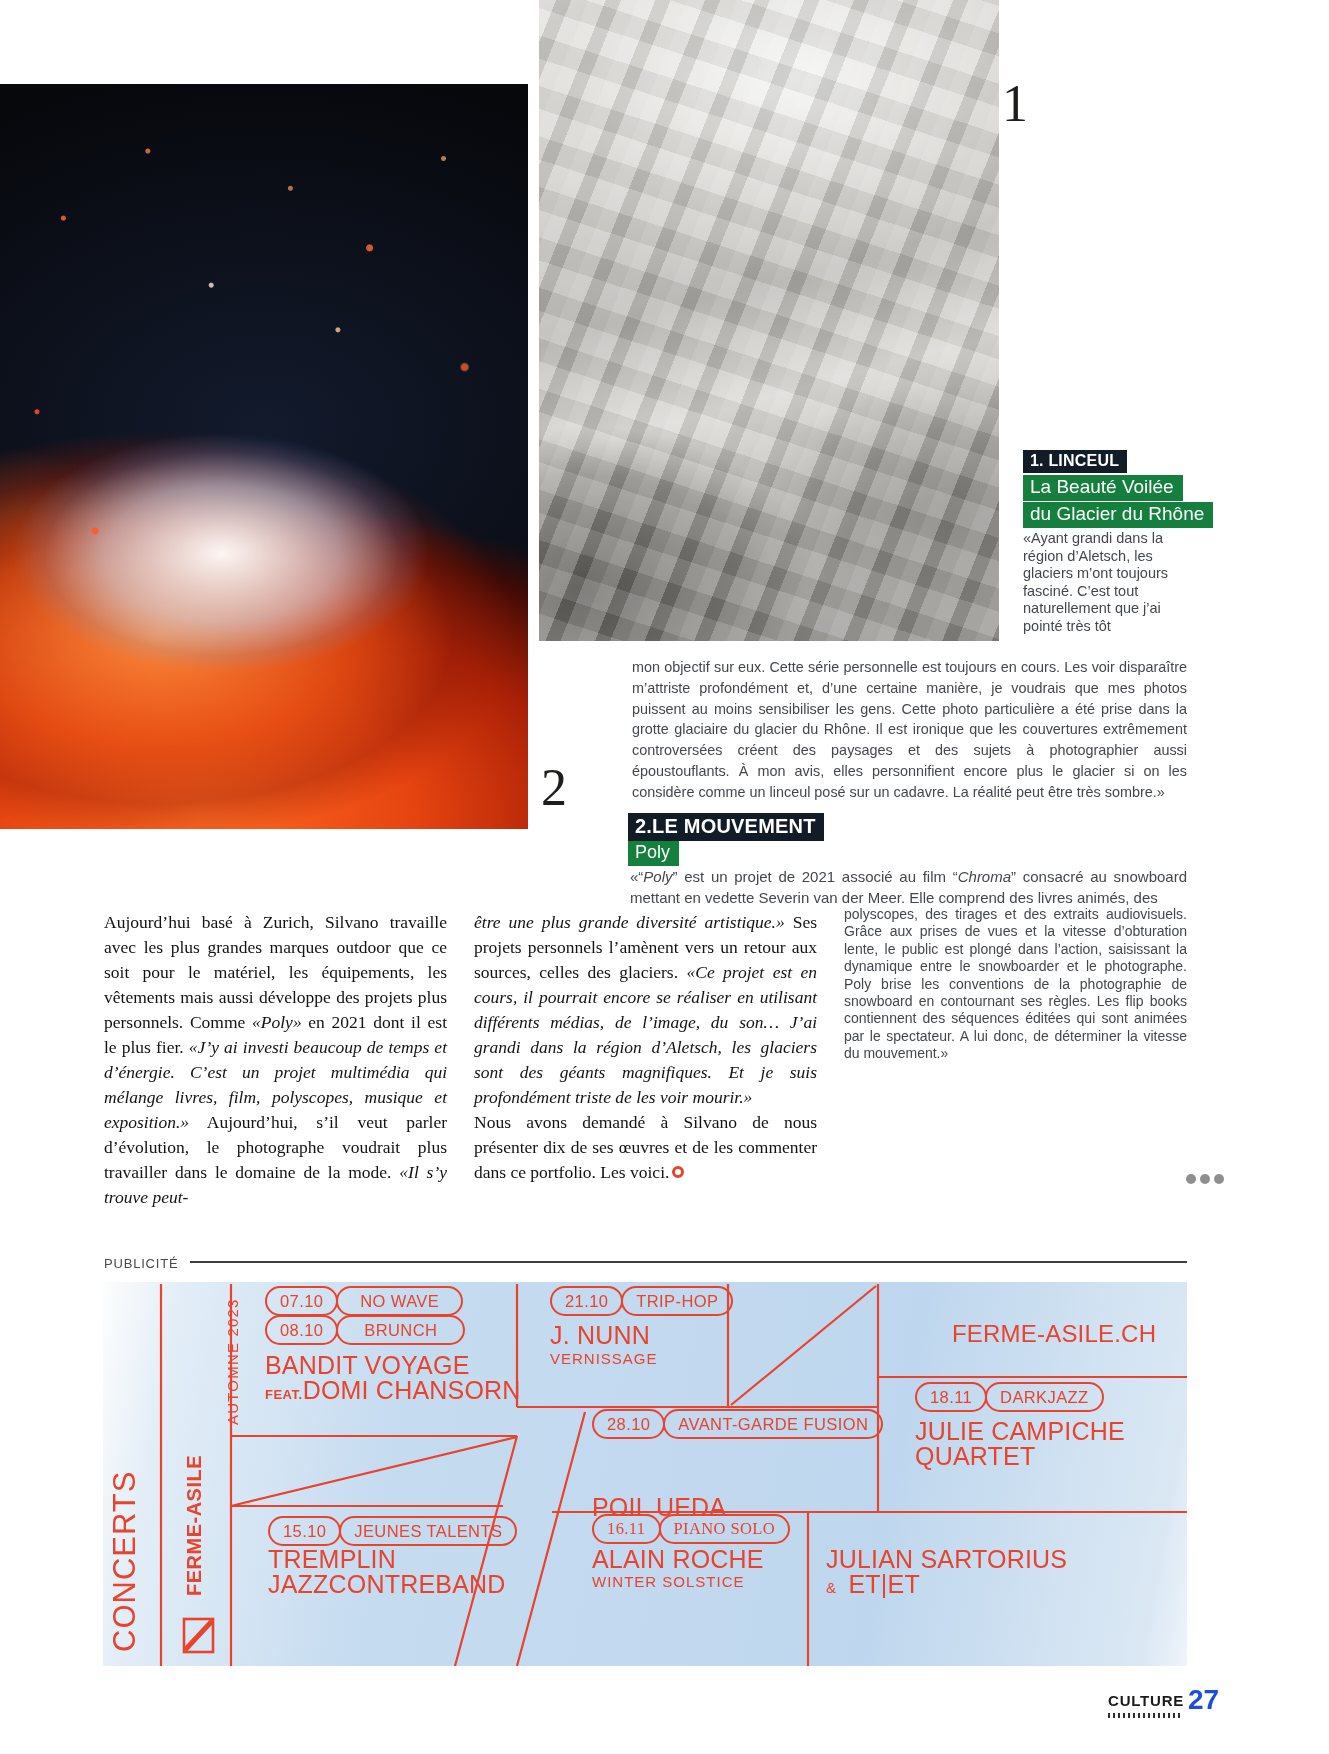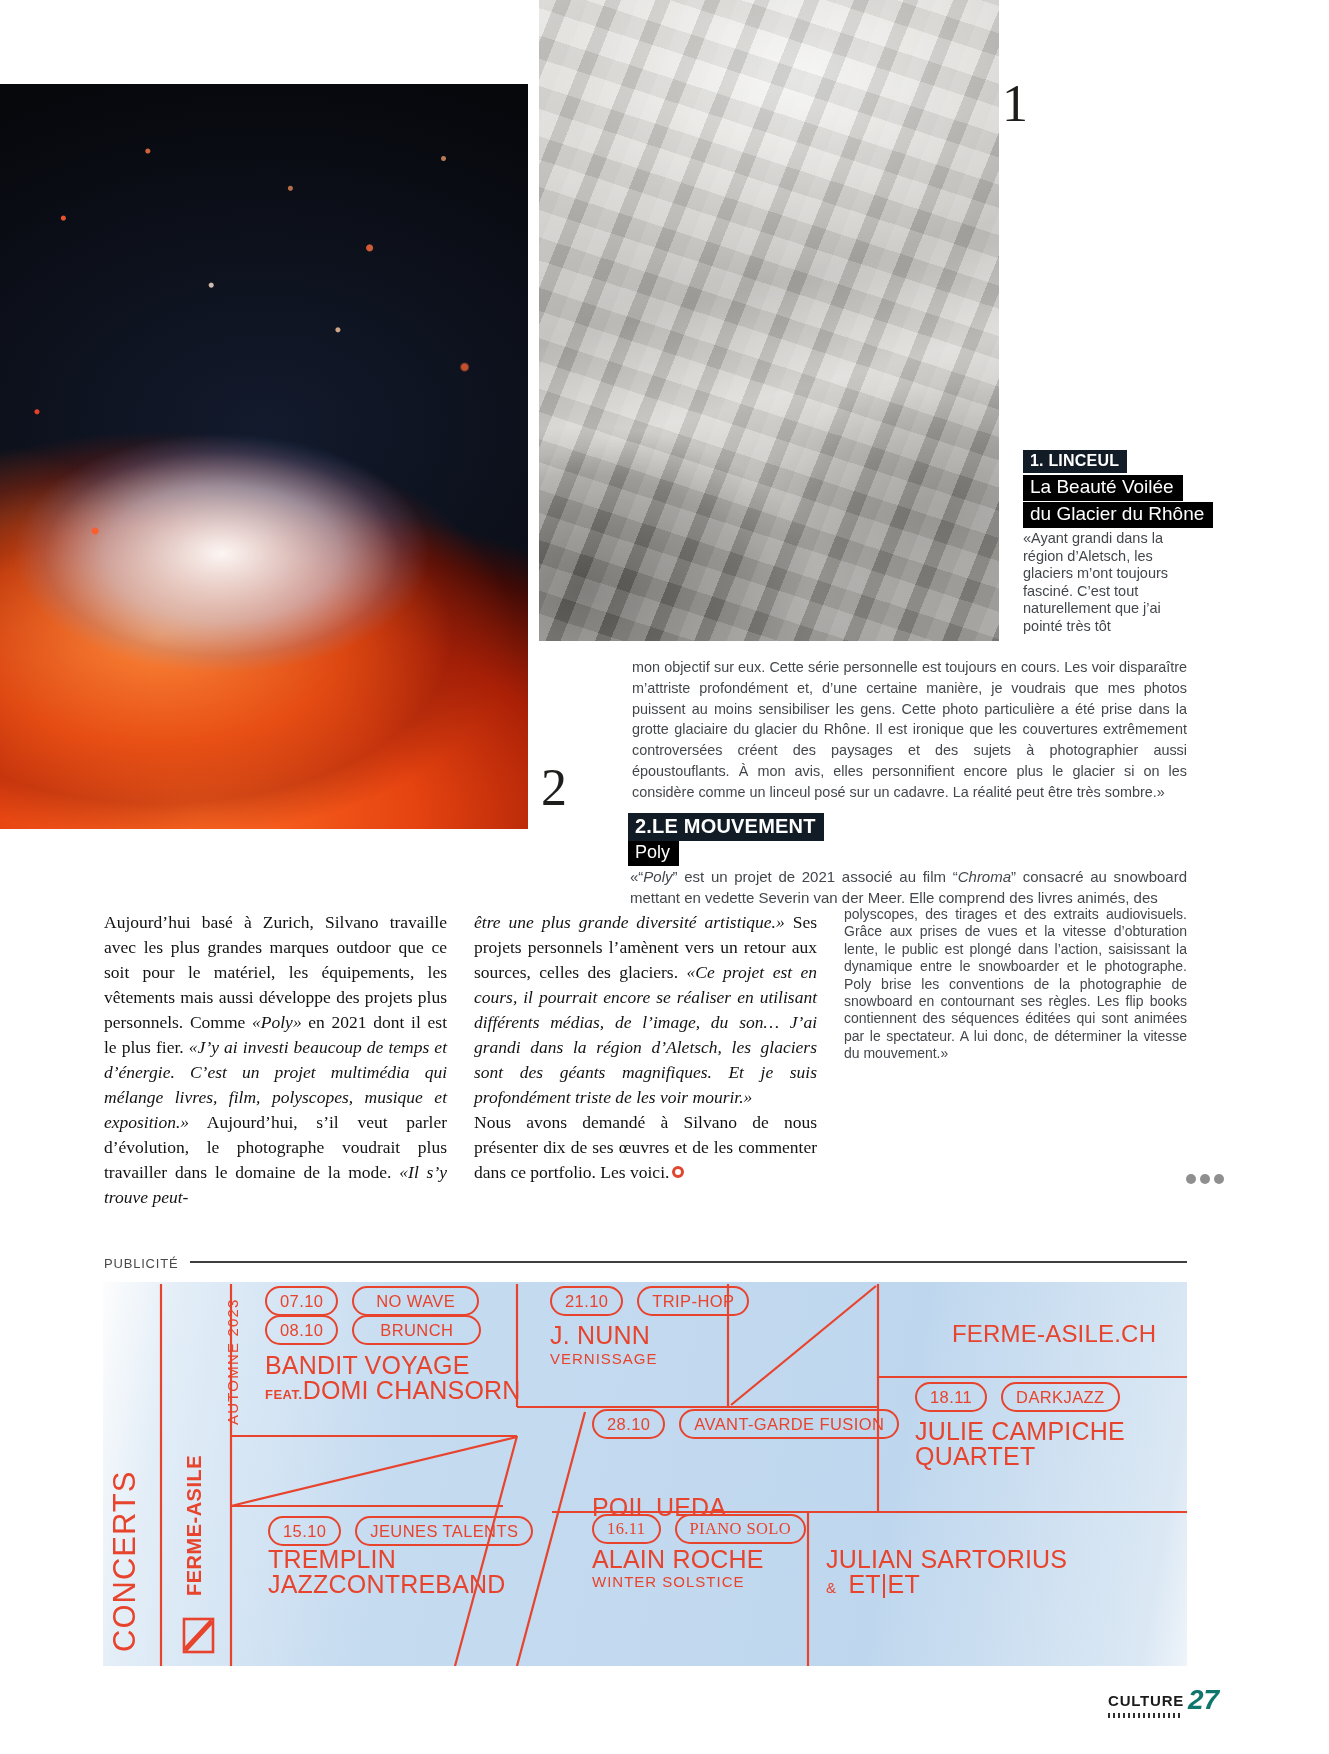--- a/index.html
+++ b/index.html
@@ -39,52 +39,52 @@
       radial-gradient(ellipse 420px 260px at 55% 12%, rgba(245,245,243,.95), rgba(215,214,210,.5) 55%, transparent 80%),
       linear-gradient(165deg, #e6e5e2 0%, #cfcdc9 22%, #b4b2ae 45%, #d8d6d2 60%, #9d9b97 80%, #8a8884 100%);
   }
 
   
   .fig-num{font-family:"Liberation Serif",serif;font-size:52px;font-weight:400;color:#1d1d1b;line-height:1;}
 
   
   .kicker{display:inline-block;background:#121c26;color:#ffffff;font-weight:700;
           padding:2px 8px 3px 7px;letter-spacing:.2px;}
-  .hl{display:inline-block;background:#000000;color:#ffffff;font-weight:400;
+  .hl{display:inline-block;background:#15803d;color:#ffffff;font-weight:400;
       padding:1px 9px 3px 7px;}
   .cap-text{color:#43474c;}
 
   
   .serif{font-family:"Liberation Serif",serif;color:#121212;text-align:justify;}
   .serif .it{font-style:italic;}
   .endmark{display:inline-block;width:6px;height:6px;border:3px solid #e0452e;border-radius:50%;
            vertical-align:baseline;margin-left:3px;}
 
   
   .dots span{display:inline-block;width:10px;height:10px;border-radius:50%;background:#8f8f8f;margin-right:4px;}
 
   
   .pub-label{font-size:13px;letter-spacing:.8px;color:#4a4a4a;}
   .pub-rule{background:#3f3f3f;height:2px;}
   .ad{left:103px;top:1282px;width:1084px;height:384px;
       background:linear-gradient(100deg,#fdfdfd 0%,#e2edf7 7%,#c5dbf0 28%,#bfd7ee 72%,#dbe8f4 96%,#eef4fa 100%);}
   .ad-red{color:#e8432c;}
-  .pillrow{display:flex;align-items:center;gap:16px;}
+  .pillrow{display:flex;align-items:center;}
   .pill{display:inline-flex;align-items:center;justify-content:center;height:26px;
         border:2px solid #e8432c;border-radius:15px;color:#e8432c;font-size:16.5px;
         letter-spacing:.4px;padding:0 13px;white-space:nowrap;background:transparent;}
   .pill + .pill{margin-left:-2px;}
   .ad-title{font-size:25px;letter-spacing:.2px;color:#e8432c;line-height:1.04;white-space:nowrap;}
   .ad-sub{font-size:15px;letter-spacing:1px;color:#e8432c;text-align:center;}
   .vert{transform:rotate(-90deg);transform-origin:0 0;white-space:nowrap;color:#e8432c;}
 
   
   .footer-section{font-size:15px;font-weight:700;letter-spacing:.8px;color:#1a1a1a;}
   .footer-barcode{height:5px;background:repeating-linear-gradient(90deg,#2e2e2e 0 2px,transparent 2px 5px);}
-  .footer-page{font-size:28px;font-weight:700;color:#0f766e;font-style:italic;}
+  .footer-page{font-size:28px;font-weight:700;color:#1d4ed8;}
 </style>
 </head>
 <body>
 
 <div id="page">
 
   <div class="abs photo-left"></div>
   <div class="abs photo-right"></div>
 
   <div class="abs fig-num" style="left:1002px;top:78px;">1</div>

